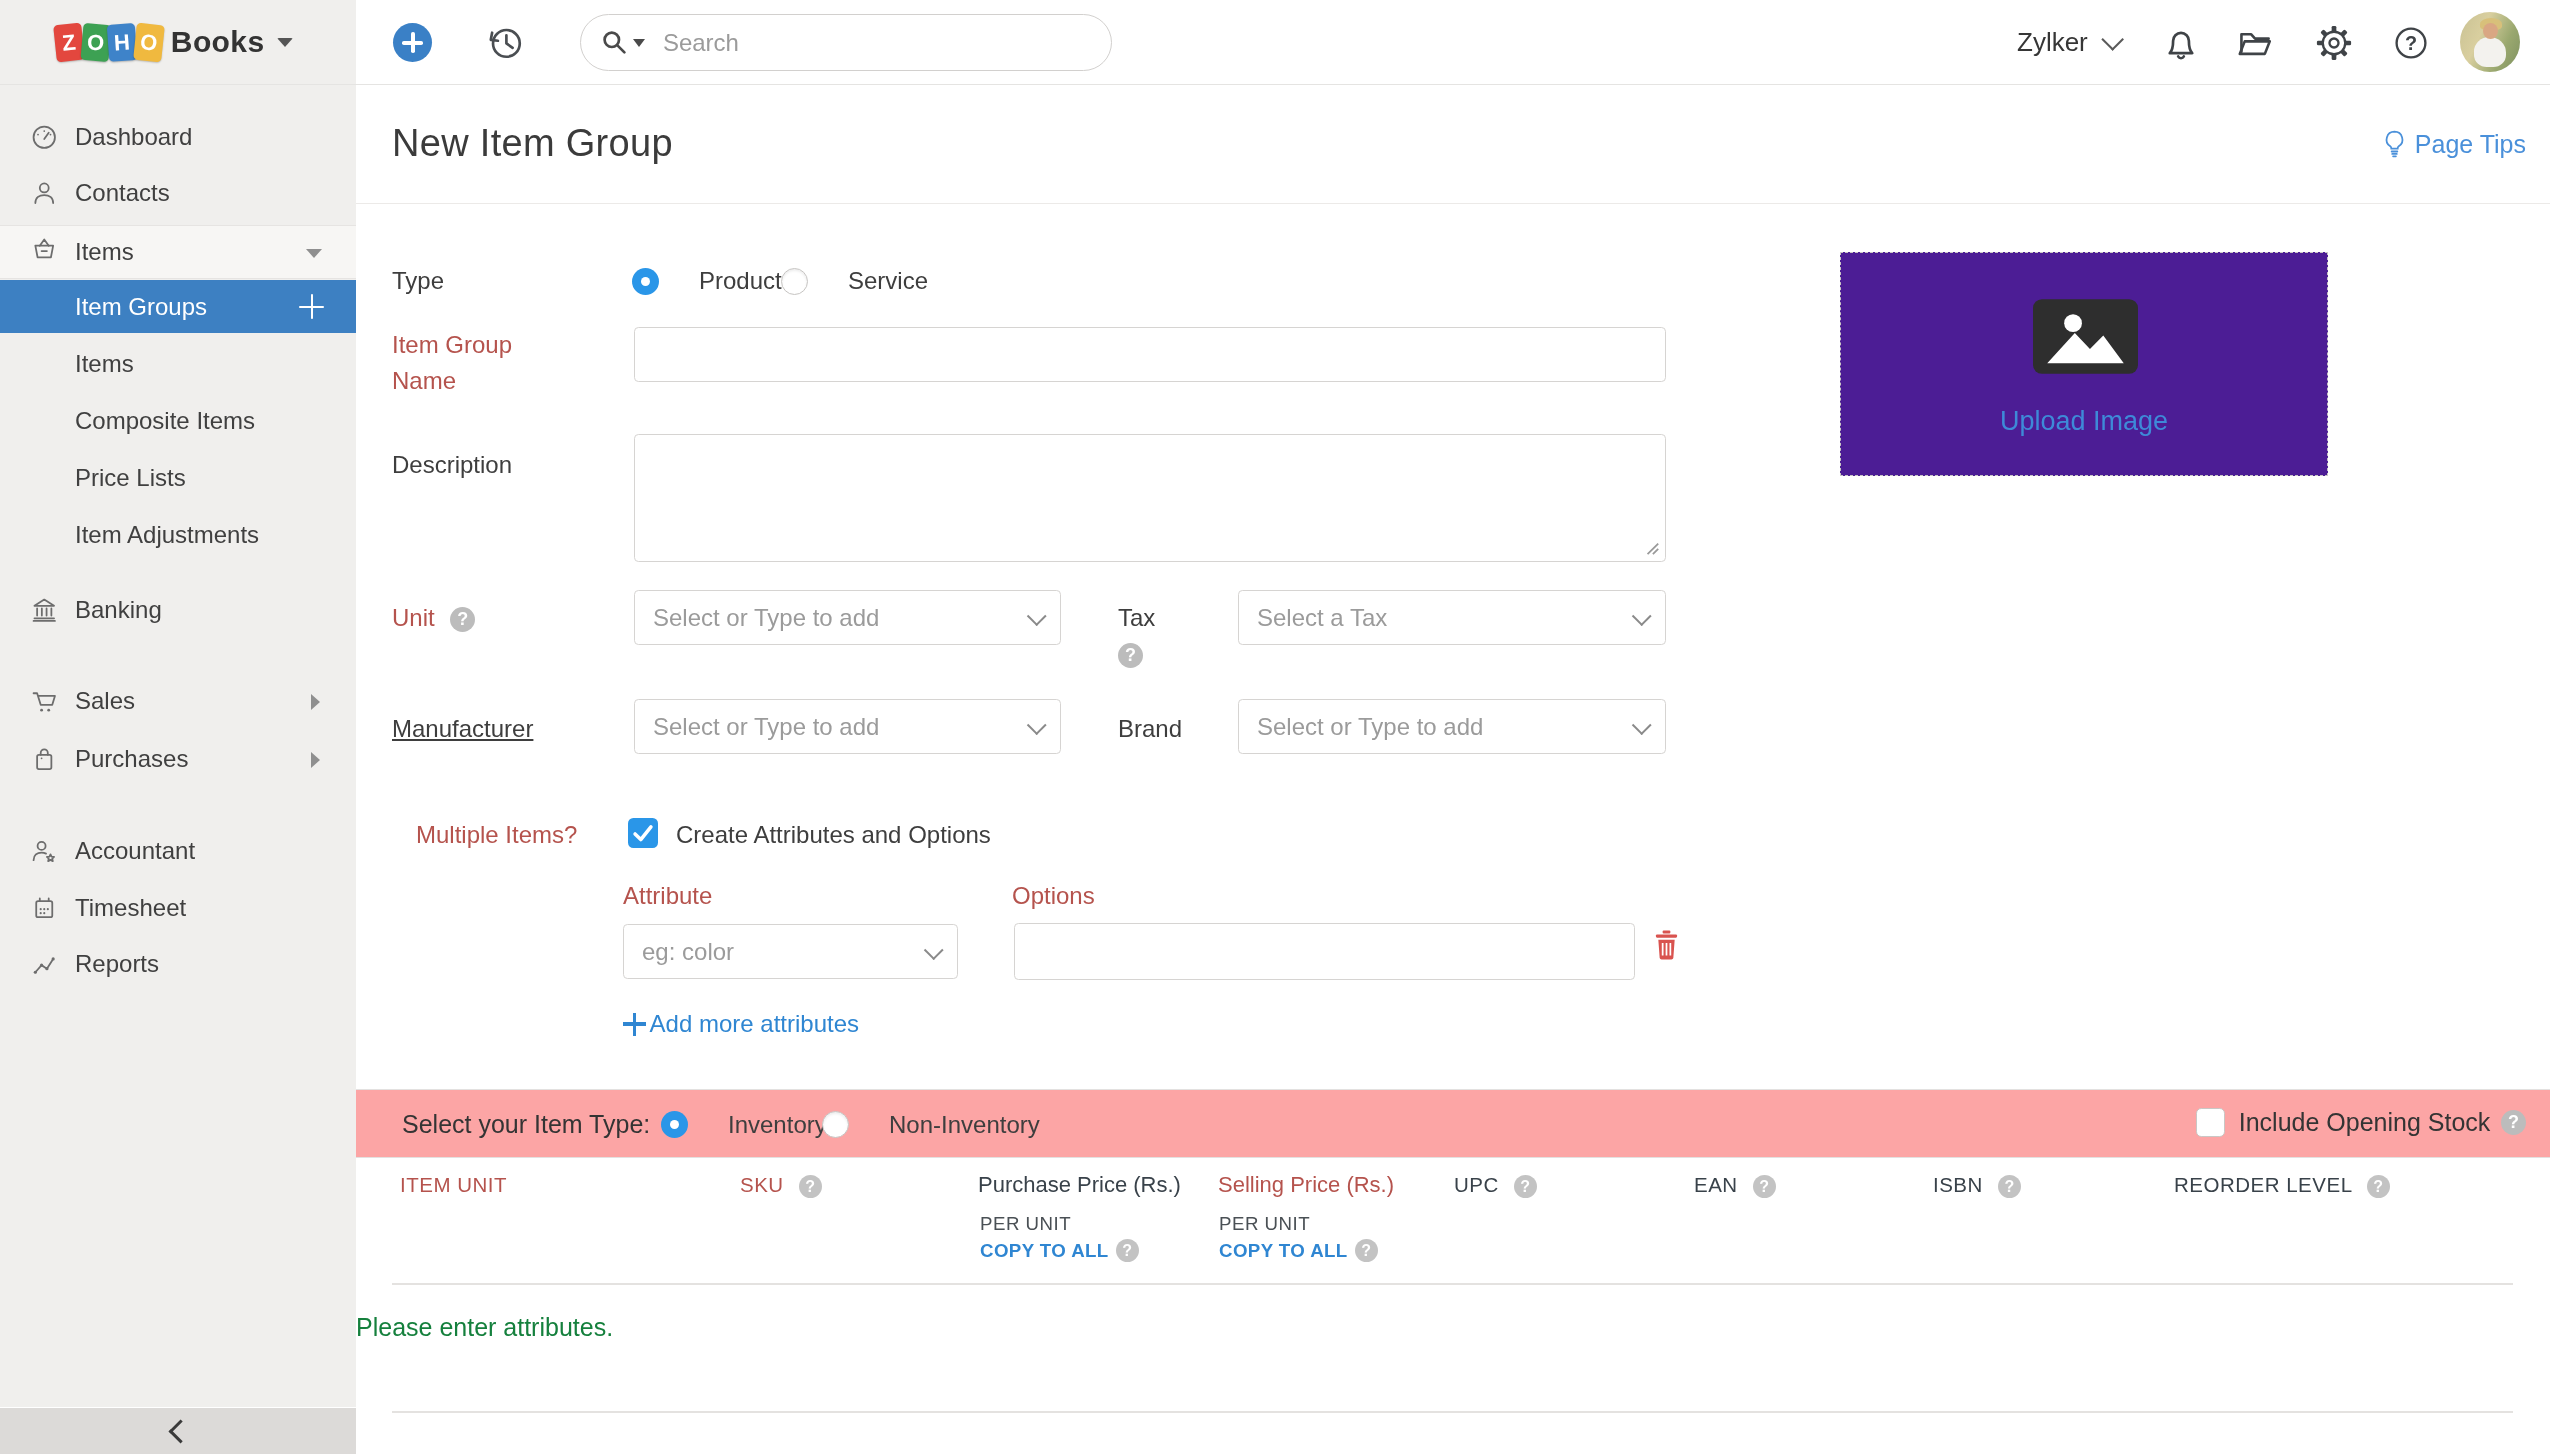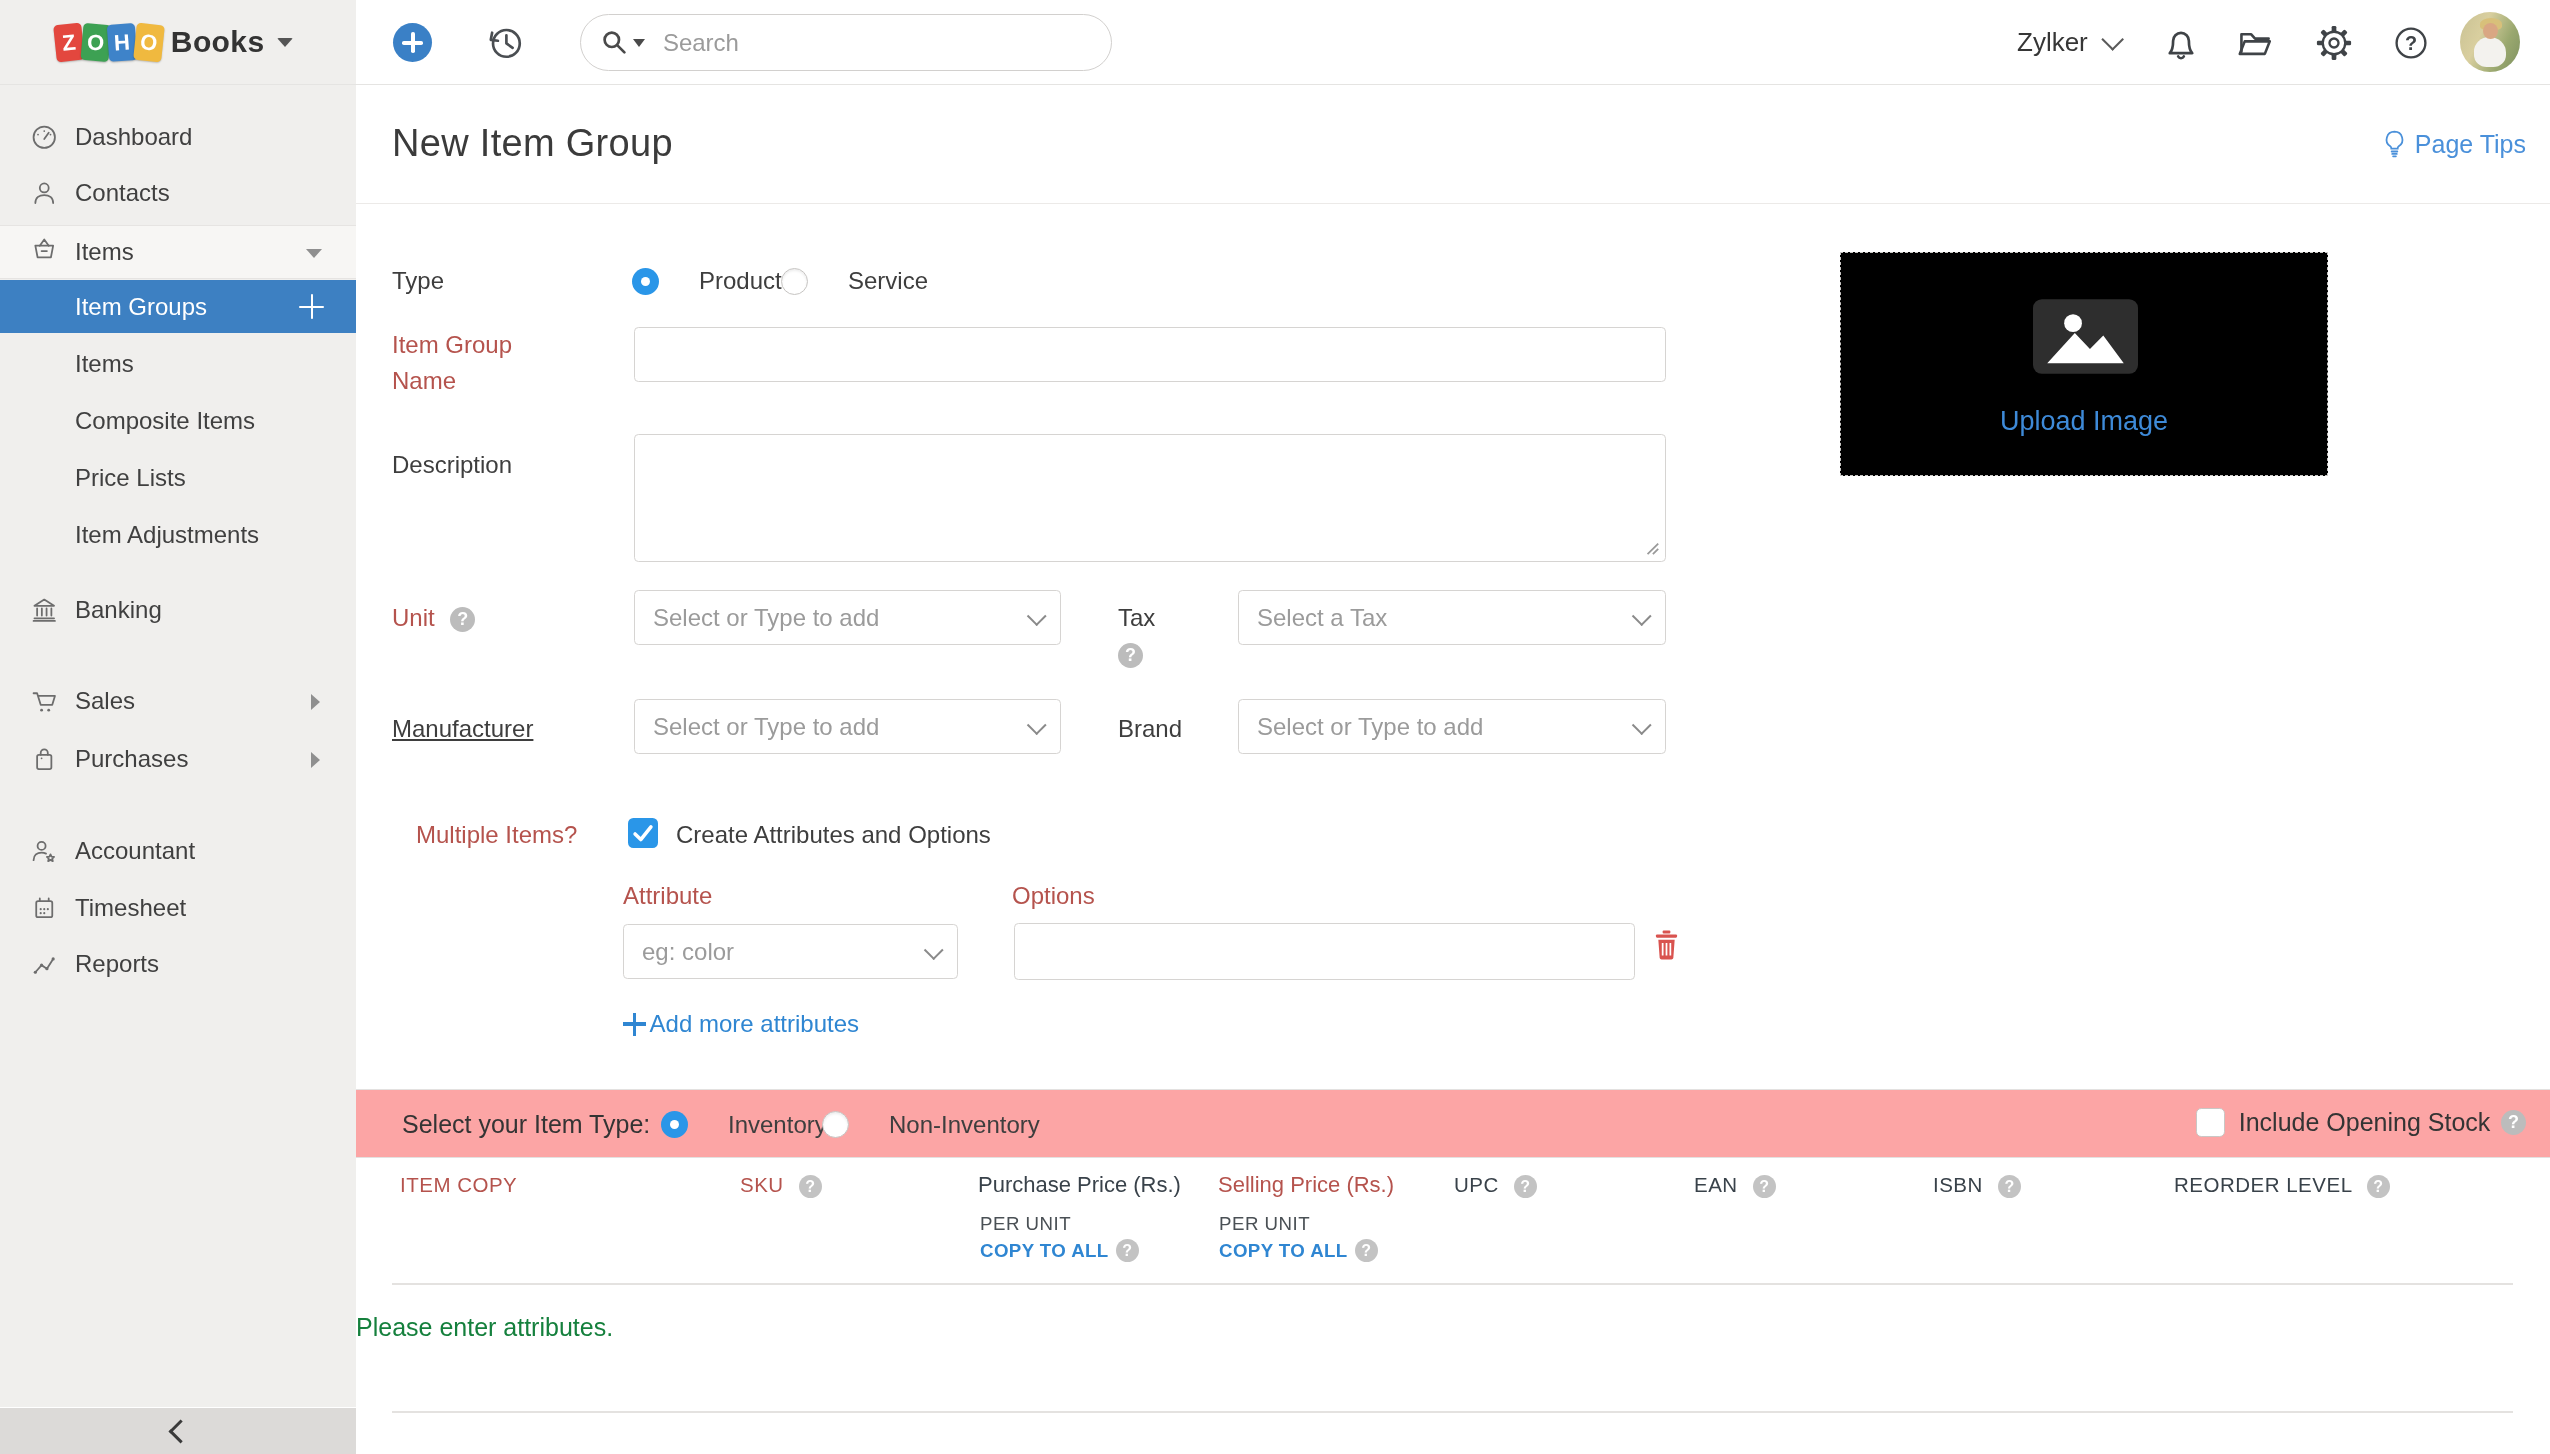--- a/index.html
+++ b/index.html
@@ -63,21 +63,21 @@
   .rlabel{position:absolute;font-size:24px;color:#3e3e3e;margin-left:30px;}
   .tinput{position:absolute;border:1.8px solid #d6d4d2;border-radius:4.4px;background:#fff;font-size:24px;color:#3e3e3e;padding:0 16px;box-sizing:border-box;font-family:inherit;outline:none;}
   .tarea{position:absolute;border:1.8px solid #d6d4d2;border-radius:4.4px;background:#fff;font-size:24px;color:#3e3e3e;padding:10.7px 16px;box-sizing:border-box;font-family:inherit;outline:none;resize:none;}
   .resize-glyph{position:absolute;pointer-events:none;}
   .fselect{position:absolute;background:#fff;border:1.8px solid #d6d4d2;border-radius:4.4px;box-sizing:border-box;display:flex;align-items:center;justify-content:space-between;padding:0 18px;}
   .fselect .txt{font-size:24px;color:#9b9b9b;}
   .sel-chev{width:11.6px;height:11.6px;border-right:2.7px solid #8a8a8a;border-bottom:2.7px solid #8a8a8a;transform:rotate(45deg) translateY(-2.7px);}
   .checkbox{position:absolute;width:30px;height:30px;border-radius:5.3px;box-sizing:border-box;}
   .checkbox.on{background:#2a96e8;}
   .checkbox.off{background:#fff;border:1.8px solid #c9c7c5;}
-  .upload-box{position:absolute;left:1484px;top:167px;width:488px;height:224px;border:1.8px dashed #c9c7c5;box-sizing:border-box;background:#000000;}
+  .upload-box{position:absolute;left:1484px;top:167px;width:488px;height:224px;border:1.8px dashed #c9c7c5;box-sizing:border-box;background:#4c1d95;}
   .upload-label{position:absolute;left:0;top:153px;width:100%;text-align:center;font-size:27px;color:#3e8ad8;}
   .addmore{position:absolute;left:267px;top:925px;display:flex;align-items:center;color:#2f86d2;font-size:24px;}
   .addmore .p{position:relative;width:23px;height:23px;margin-right:3.6px;}
   .addmore .p span{position:absolute;background:#2f86d2;}
   .addmore .p .h{left:0;top:9.8px;width:23px;height:3.6px;}
   .addmore .p .v{left:9.8px;top:0;width:3.6px;height:23px;}
 
   .itemtype-bar{position:absolute;left:0;top:1004px;width:2195px;height:69px;background:#fca5a5;border-top:1.8px solid #e3e1e0;border-bottom:1.8px solid #e3e1e0;box-sizing:border-box;}
   .itb-label{position:absolute;left:46px;top:19.6px;font-size:25px;color:#343434;}
   .os-cluster{position:absolute;right:25px;top:18px;display:flex;align-items:center;}
@@ -409,21 +409,21 @@
       <div class="rlabel" style="left:342px;top:20.5px;">Inventory</div>
       <div class="radio unsel" style="left:466px;top:21.3px;"></div>
       <div class="rlabel" style="left:503px;top:20.5px;">Non-Inventory</div>
       <div class="os-cluster">
         <span class="checkbox off" style="position:relative;width:28.5px;height:28.5px;"></span>
         <span class="oslbl">Include Opening Stock</span>
         <span class="help-dot">?</span>
       </div>
     </div>
 
-    <div class="th red" style="left:44px;top:1088px;">ITEM COPY</div>
+    <div class="th red" style="left:44px;top:1088px;">ITEM UNIT</div>
     <div class="th red" style="left:384px;top:1088px;"><span>SKU</span> <span class="help-dot hd-inline" style="width:23px;height:23px;font-size:16px;background:#c3c3c3;">?</span></div>
     <div class="th-mixed" style="left:622px;top:1087px;">Purchase Price (Rs.)</div>
     <div class="th-mixed red" style="left:862px;top:1087px;">Selling Price (Rs.)</div>
     <div class="th" style="left:1098px;top:1088px;"><span>UPC</span> <span class="help-dot hd-inline" style="width:23px;height:23px;font-size:16px;background:#c3c3c3;">?</span></div>
     <div class="th" style="left:1338px;top:1088px;"><span>EAN</span> <span class="help-dot hd-inline" style="width:23px;height:23px;font-size:16px;background:#c3c3c3;">?</span></div>
     <div class="th" style="left:1577px;top:1088px;"><span>ISBN</span> <span class="help-dot hd-inline" style="width:23px;height:23px;font-size:16px;background:#c3c3c3;">?</span></div>
     <div class="th" style="left:1818px;top:1088px;"><span>REORDER LEVEL</span> <span class="help-dot hd-inline" style="width:23px;height:23px;font-size:16px;background:#c3c3c3;">?</span></div>
 
     <div class="per-unit" style="left:624px;top:1128px;">PER UNIT</div>
     <div class="copy-all" style="left:624px;top:1154px;">

